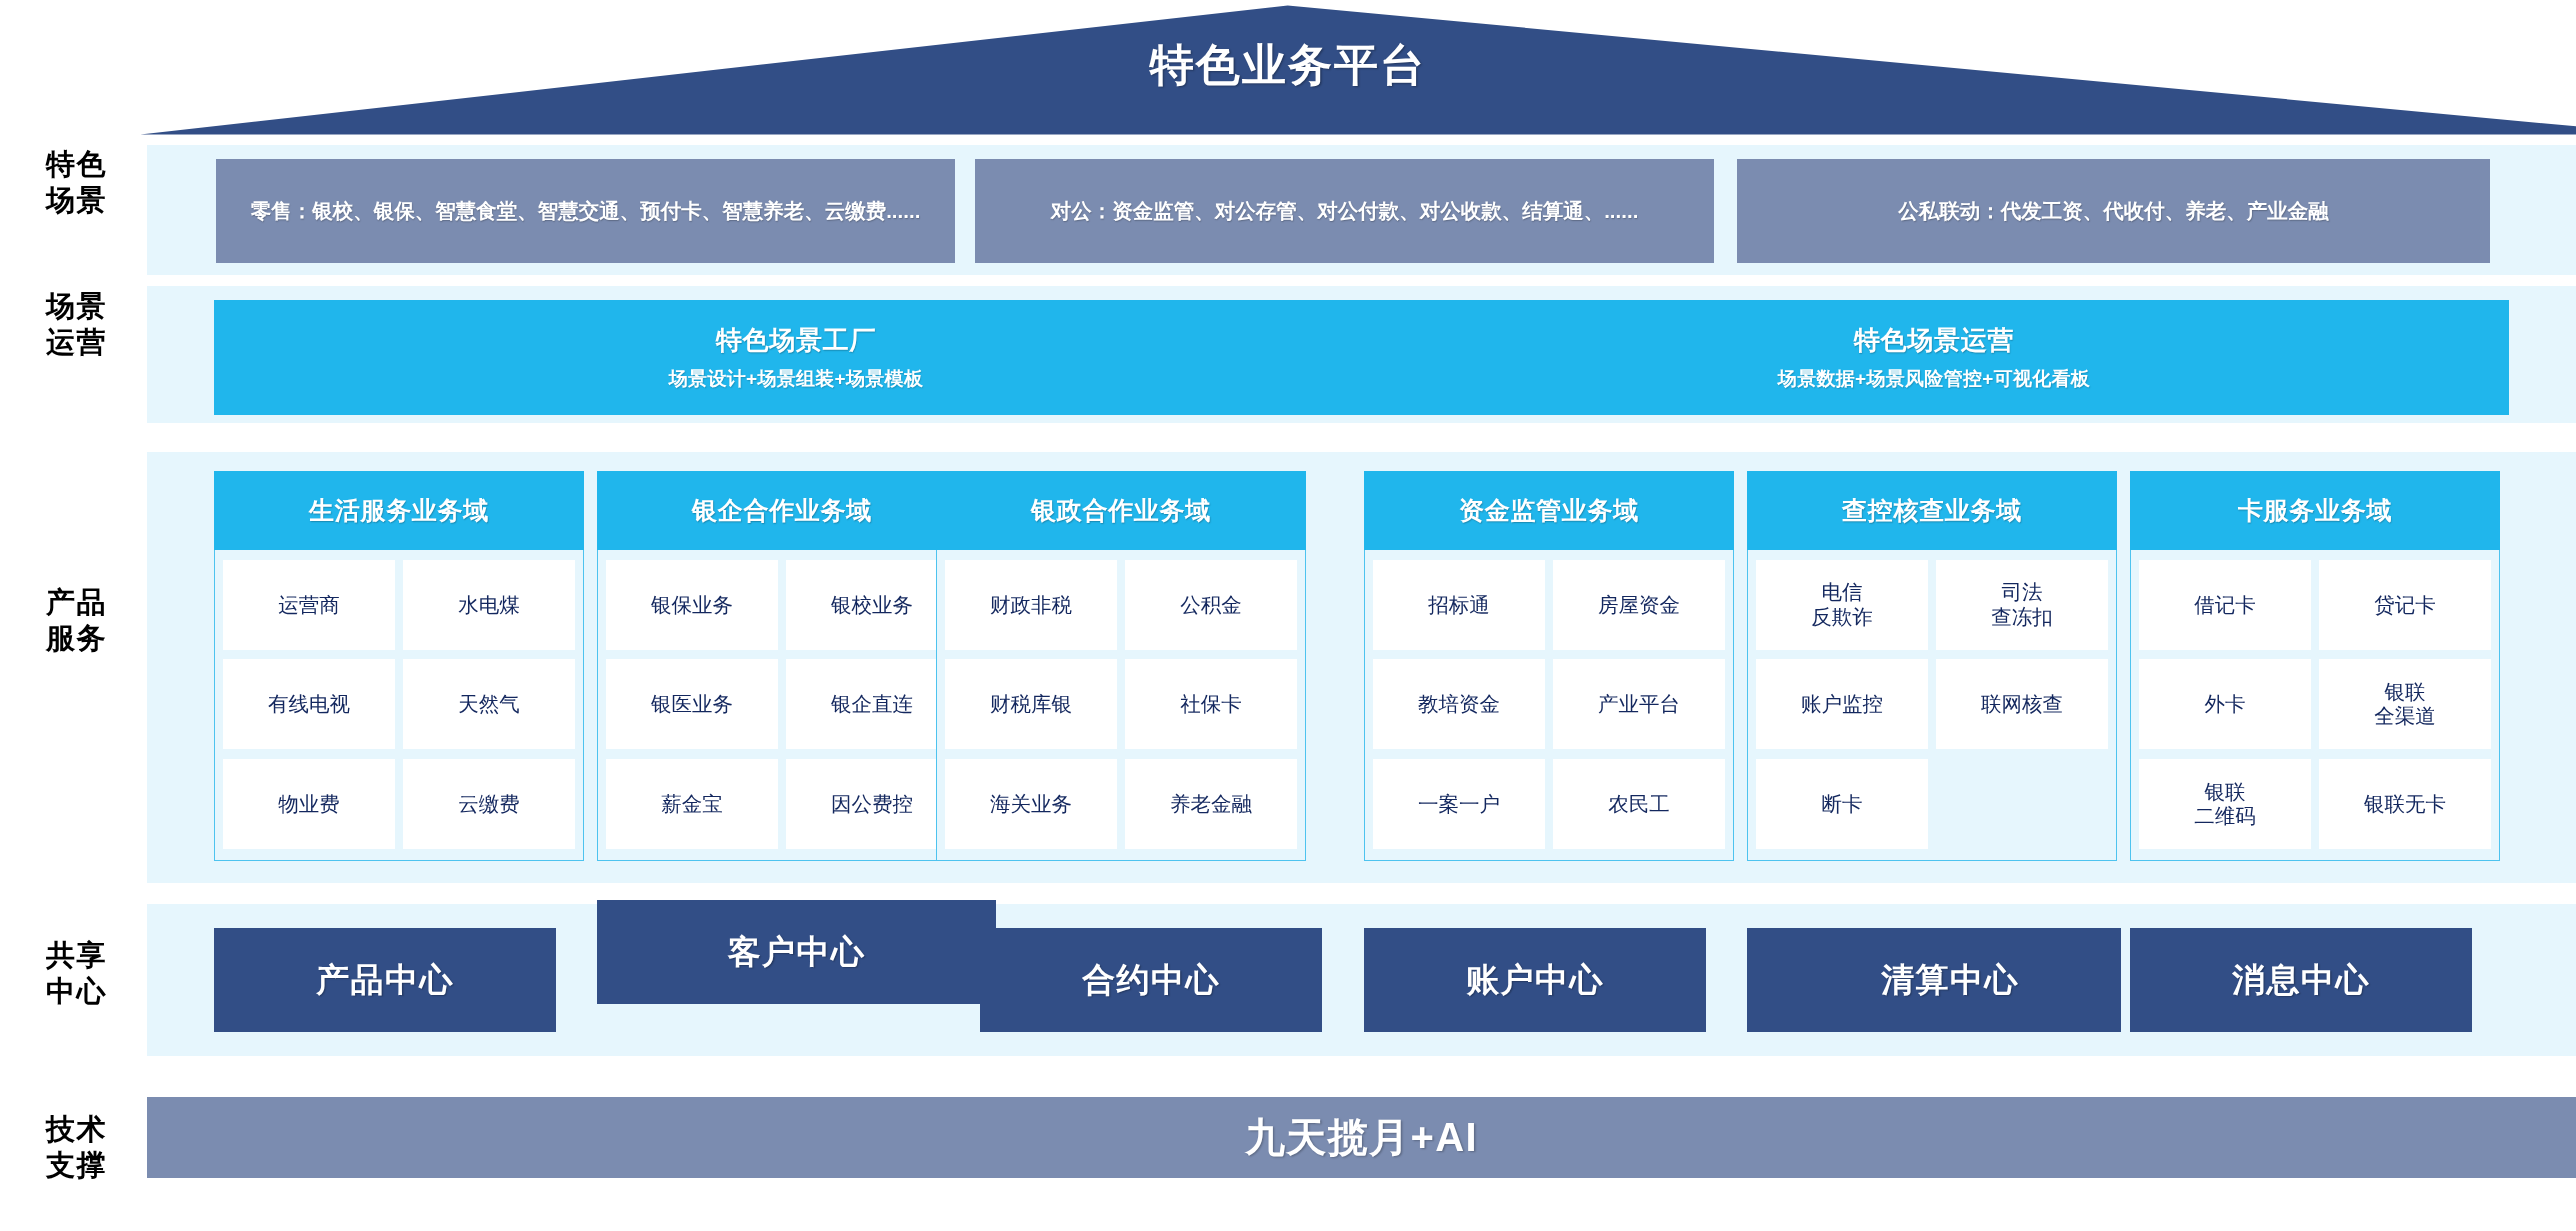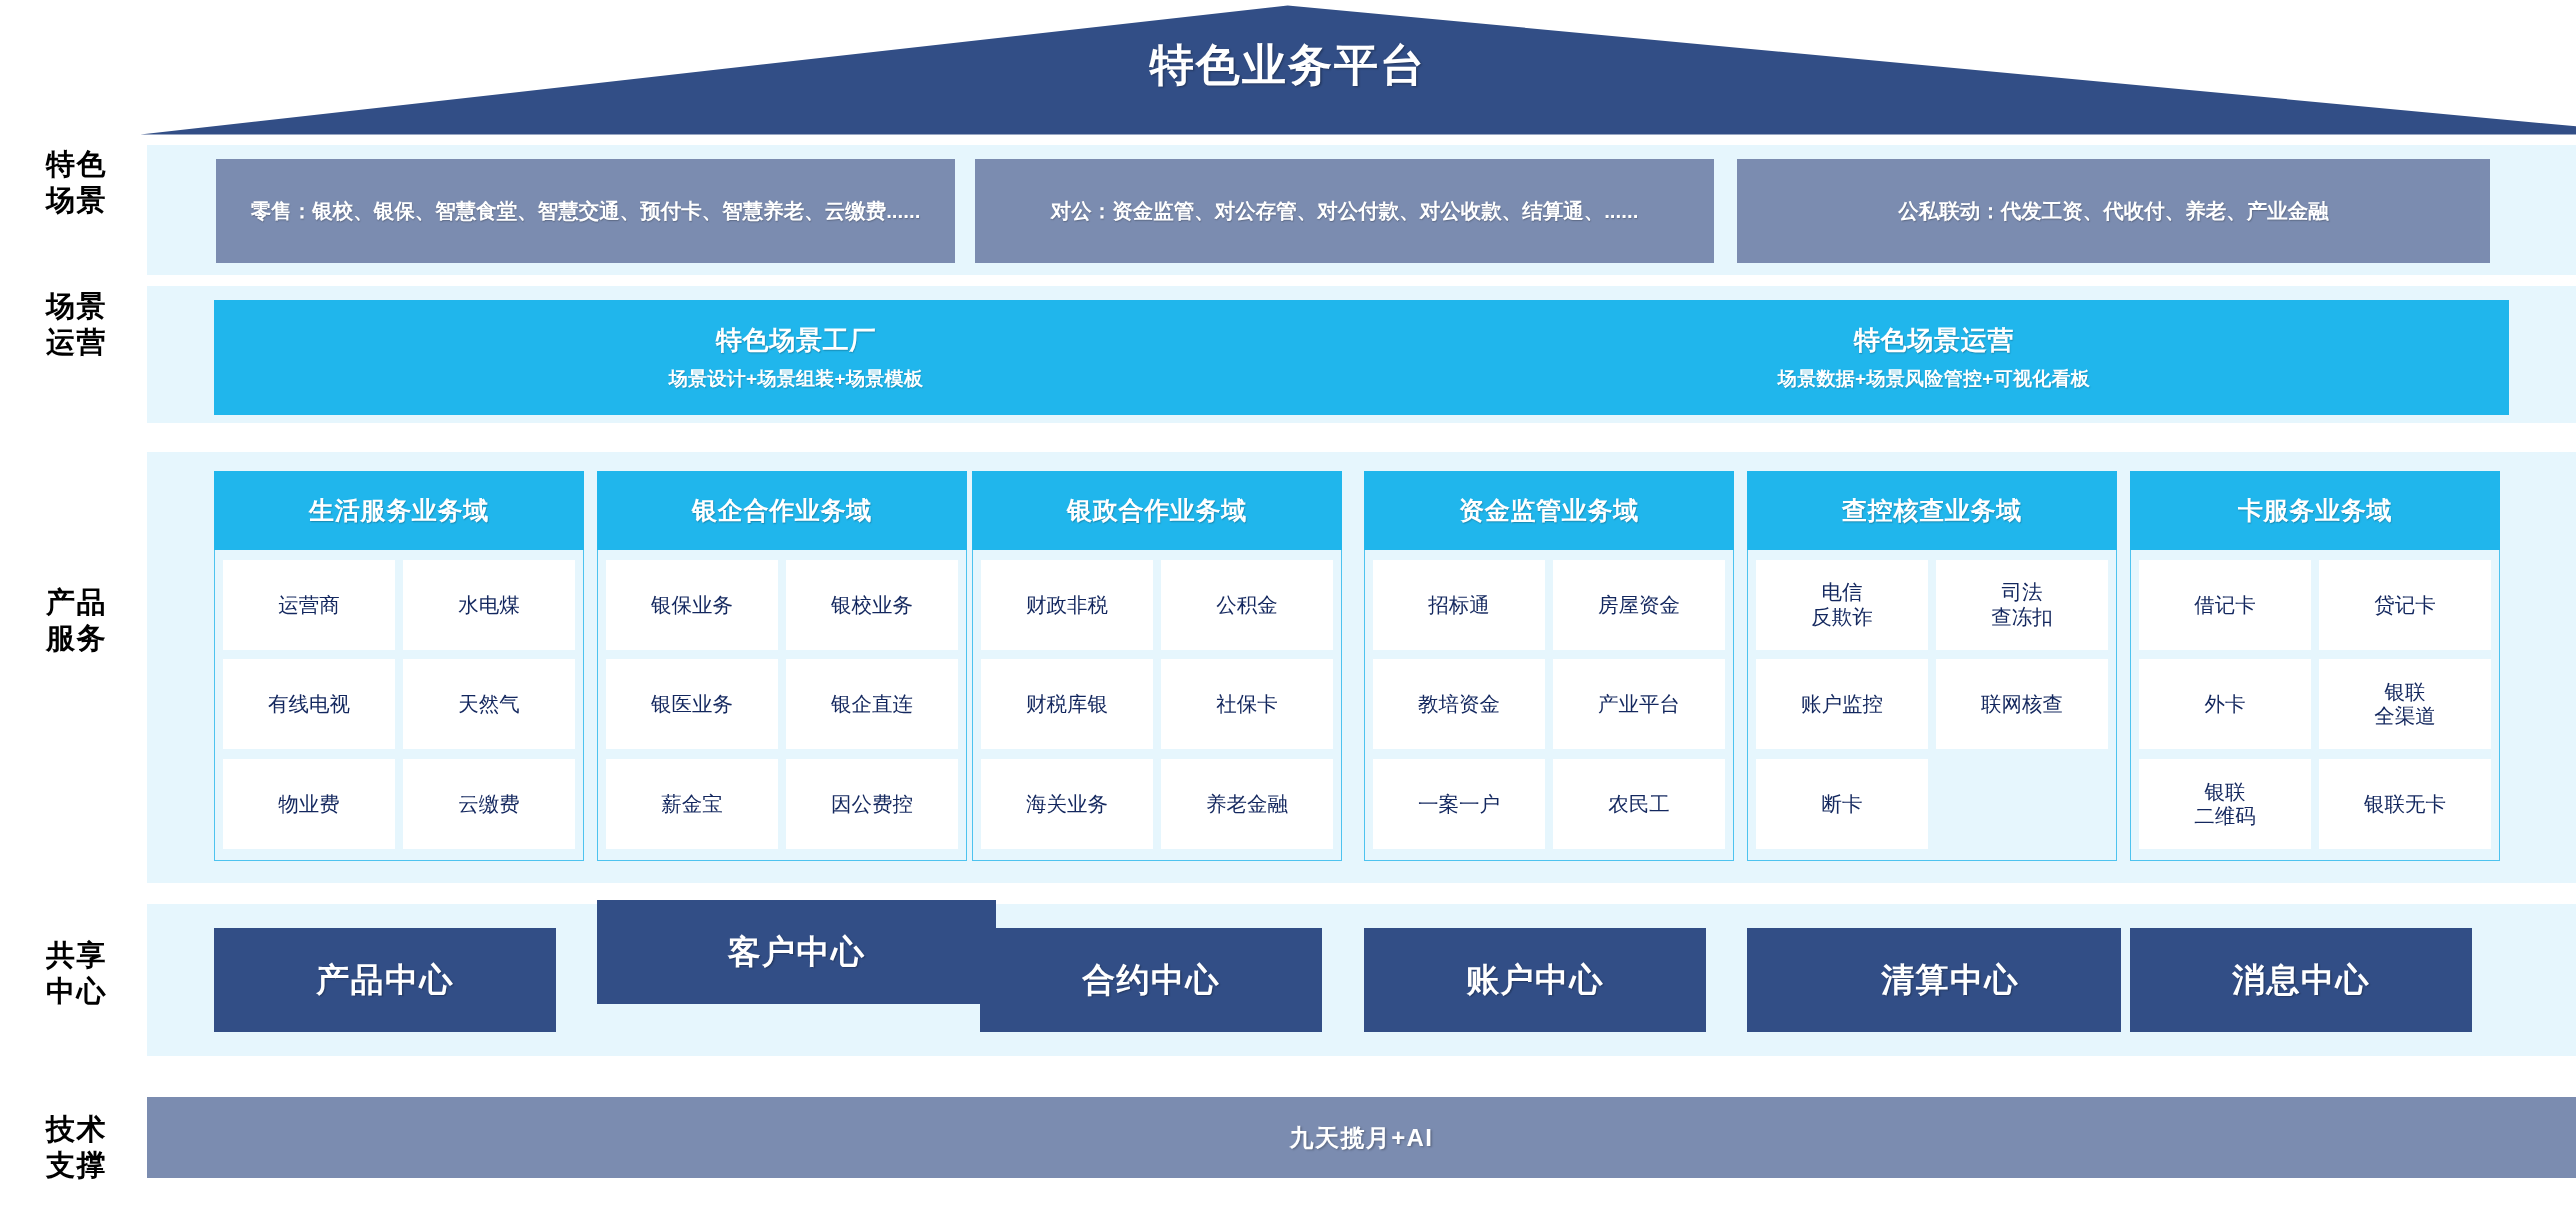--- a/index.html
+++ b/index.html
@@ -160,21 +160,21 @@
     align-items: center;
     justify-content: center;
     text-shadow: 1.4px 1.4px 1.4px rgba(0,0,0,0.25);
   }
 
   
   .tech-box {
     position: absolute;
     background: #7b8cb0;
     color: #ffffff;
-    font-size: 24px;
+    font-size: 40px;
     font-weight: bold;
     letter-spacing: 1.4px;
     display: flex;
     align-items: center;
     justify-content: center;
     text-shadow: 1.4px 1.4px 2.1px rgba(0,0,0,0.25);
   }
 </style>
 </head>
 <body>
@@ -232,21 +232,21 @@
   <div class="dom-body">
     <div class="dom-cell" style="white-space: pre-line;">银保业务</div>
     <div class="dom-cell" style="white-space: pre-line;">银校业务</div>
     <div class="dom-cell" style="white-space: pre-line;">银医业务</div>
     <div class="dom-cell" style="white-space: pre-line;">银企直连</div>
     <div class="dom-cell" style="white-space: pre-line;">薪金宝</div>
     <div class="dom-cell" style="white-space: pre-line;">因公费控</div>
   </div>
 </div>
 
-<div class="dom-col" style="left:972px;">
+<div class="dom-col" style="left:936px;">
   <div class="dom-head">银政合作业务域</div>
   <div class="dom-body">
     <div class="dom-cell" style="white-space: pre-line;">财政非税</div>
     <div class="dom-cell" style="white-space: pre-line;">公积金</div>
     <div class="dom-cell" style="white-space: pre-line;">财税库银</div>
     <div class="dom-cell" style="white-space: pre-line;">社保卡</div>
     <div class="dom-cell" style="white-space: pre-line;">海关业务</div>
     <div class="dom-cell" style="white-space: pre-line;">养老金融</div>
   </div>
 </div>

